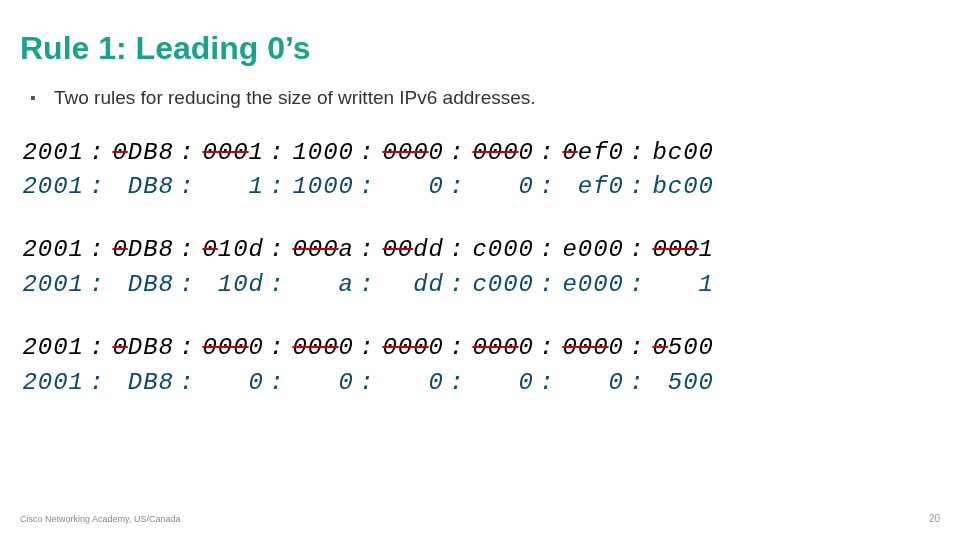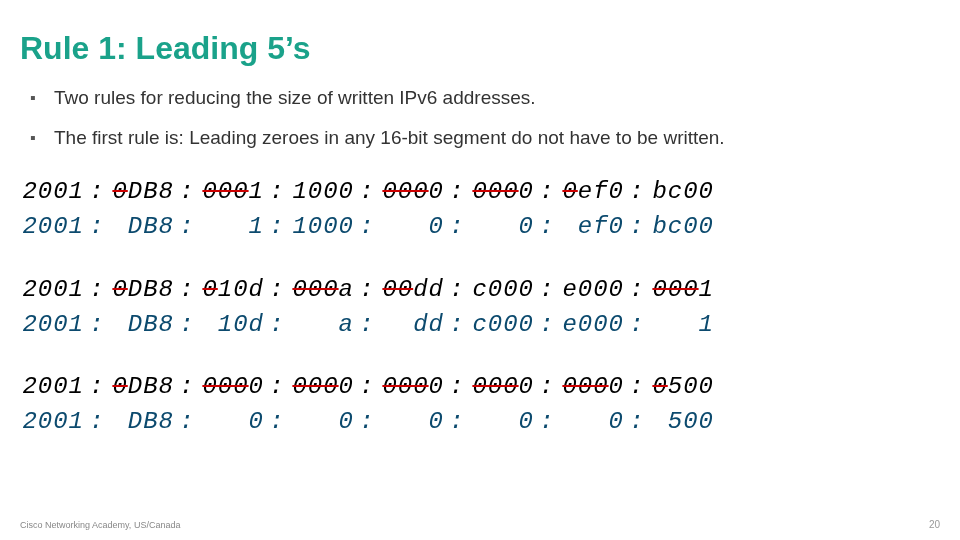--- a/index.html
+++ b/index.html
@@ -8,32 +8,31 @@
   .title { font-size: 32px; font-weight: 700; color: #1aa28a; margin-bottom: 18px; margin-left: 0; }
   .bullets { list-style: none; margin-left: 6px; margin-bottom: 28px; }
   .bullets li { position: relative; font-size: 19px; color: #333; padding-left: 28px; margin-bottom: 14px; line-height: 1.35; }
   .bullets li::before { content: "\25AA"; position: absolute; left: 4px; top: 2px; font-size: 16px; color: #555; }
   .examples { margin-top: 8px; }
   .row { font-family: "Courier New", Courier, monospace; font-size: 24px; letter-spacing: 1px; line-height: 1.2; margin-bottom: 6px; color: #000; white-space: pre; font-style: italic; }
   .row.reduced { margin-bottom: 34px; color: #0c4a6e; }
   .seg { display: inline-block; min-width: 64px; text-align: right; }
   .seg .lead { text-decoration: line-through; text-decoration-color: #c00; text-decoration-thickness: 2px; }
   .colon { display: inline-block; width: 26px; text-align: center; }
-  .footer { position: absolute; bottom: 10px; left: 20px; right: 20px; font-size: 9px; color: #888; display: flex; justify-content: space-between; align-items: baseline; }
+  .footer { position: absolute; bottom: 16px; left: 20px; right: 20px; font-size: 9px; color: #888; display: flex; justify-content: space-between; align-items: baseline; }
   .footer .page { font-size: 10px; color: #999; }
 </style>
 </head>
 <body>
 
 <div class="slide">
-  <h1 class="title">Rule 1:  Leading 5’s</h1>
+  <h1 class="title">Rule 1:  Leading 0’s</h1>
 
   <ul class="bullets">
     <li>Two rules for reducing the size of written IPv6 addresses.</li>
-    <li>The first rule is: Leading zeroes in any 16-bit segment do not have to be written.</li>
   </ul>
 
   <div class="examples" id="examples">
       <div class="row"><span class="seg"><span>2001</span></span><span class="colon">:</span><span class="seg"><span class="lead">0</span><span>DB8</span></span><span class="colon">:</span><span class="seg"><span class="lead">000</span><span>1</span></span><span class="colon">:</span><span class="seg"><span>1000</span></span><span class="colon">:</span><span class="seg"><span class="lead">000</span><span>0</span></span><span class="colon">:</span><span class="seg"><span class="lead">000</span><span>0</span></span><span class="colon">:</span><span class="seg"><span class="lead">0</span><span>ef0</span></span><span class="colon">:</span><span class="seg"><span>bc00</span></span></div>
       <div class="row reduced"><span class="seg">2001</span><span class="colon">:</span><span class="seg">DB8</span><span class="colon">:</span><span class="seg">1</span><span class="colon">:</span><span class="seg">1000</span><span class="colon">:</span><span class="seg">0</span><span class="colon">:</span><span class="seg">0</span><span class="colon">:</span><span class="seg">ef0</span><span class="colon">:</span><span class="seg">bc00</span></div>
       <div class="row"><span class="seg"><span>2001</span></span><span class="colon">:</span><span class="seg"><span class="lead">0</span><span>DB8</span></span><span class="colon">:</span><span class="seg"><span class="lead">0</span><span>10d</span></span><span class="colon">:</span><span class="seg"><span class="lead">000</span><span>a</span></span><span class="colon">:</span><span class="seg"><span class="lead">00</span><span>dd</span></span><span class="colon">:</span><span class="seg"><span>c000</span></span><span class="colon">:</span><span class="seg"><span>e000</span></span><span class="colon">:</span><span class="seg"><span class="lead">000</span><span>1</span></span></div>
       <div class="row reduced"><span class="seg">2001</span><span class="colon">:</span><span class="seg">DB8</span><span class="colon">:</span><span class="seg">10d</span><span class="colon">:</span><span class="seg">a</span><span class="colon">:</span><span class="seg">dd</span><span class="colon">:</span><span class="seg">c000</span><span class="colon">:</span><span class="seg">e000</span><span class="colon">:</span><span class="seg">1</span></div>
       <div class="row"><span class="seg"><span>2001</span></span><span class="colon">:</span><span class="seg"><span class="lead">0</span><span>DB8</span></span><span class="colon">:</span><span class="seg"><span class="lead">000</span><span>0</span></span><span class="colon">:</span><span class="seg"><span class="lead">000</span><span>0</span></span><span class="colon">:</span><span class="seg"><span class="lead">000</span><span>0</span></span><span class="colon">:</span><span class="seg"><span class="lead">000</span><span>0</span></span><span class="colon">:</span><span class="seg"><span class="lead">000</span><span>0</span></span><span class="colon">:</span><span class="seg"><span class="lead">0</span><span>500</span></span></div>
       <div class="row reduced"><span class="seg">2001</span><span class="colon">:</span><span class="seg">DB8</span><span class="colon">:</span><span class="seg">0</span><span class="colon">:</span><span class="seg">0</span><span class="colon">:</span><span class="seg">0</span><span class="colon">:</span><span class="seg">0</span><span class="colon">:</span><span class="seg">0</span><span class="colon">:</span><span class="seg">500</span></div>
     </div>

